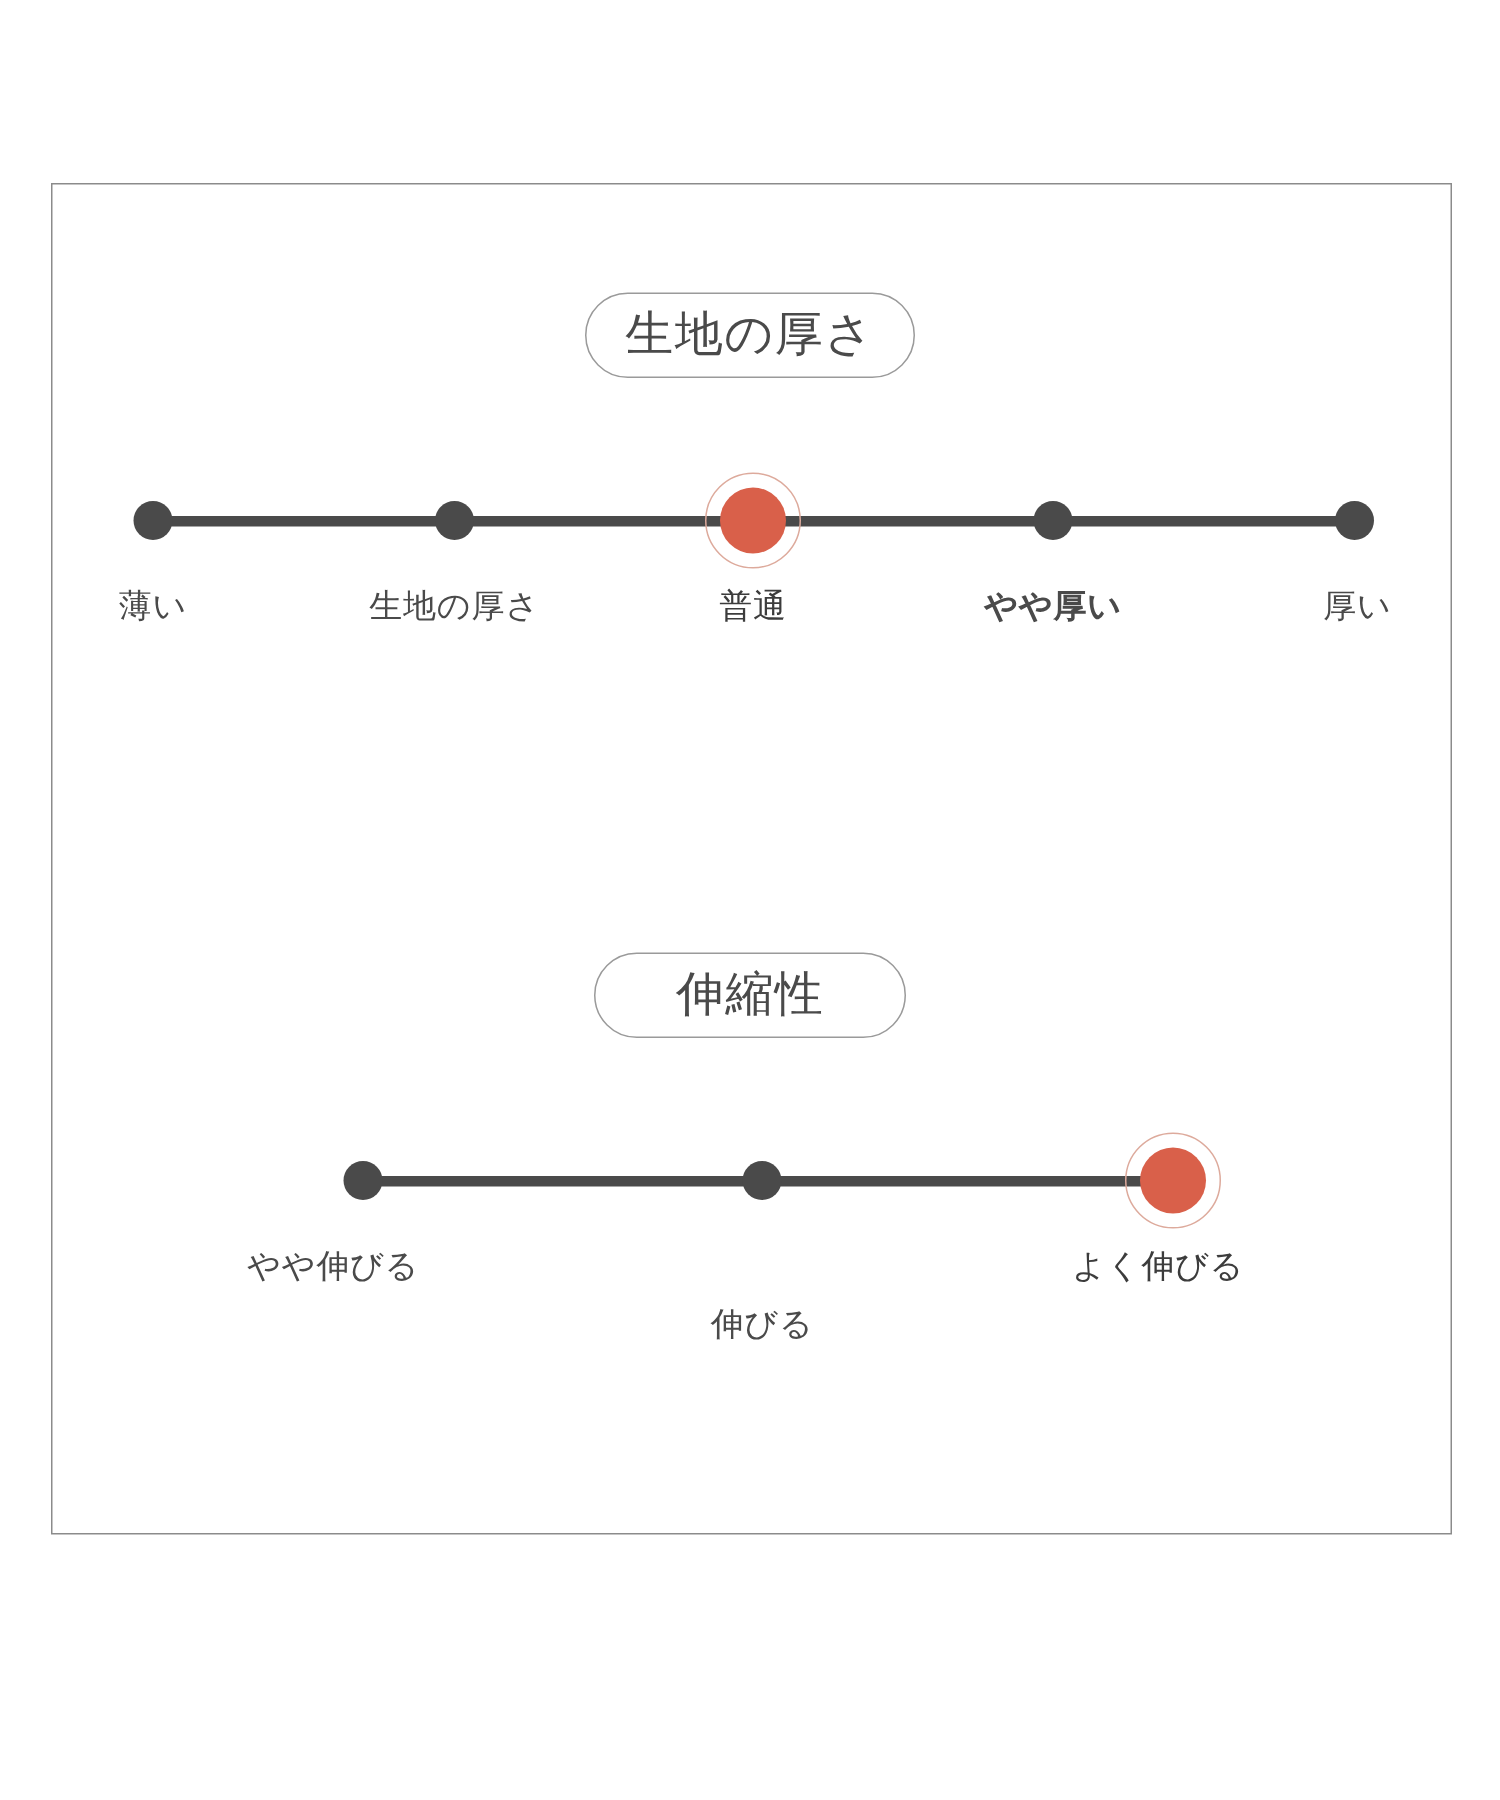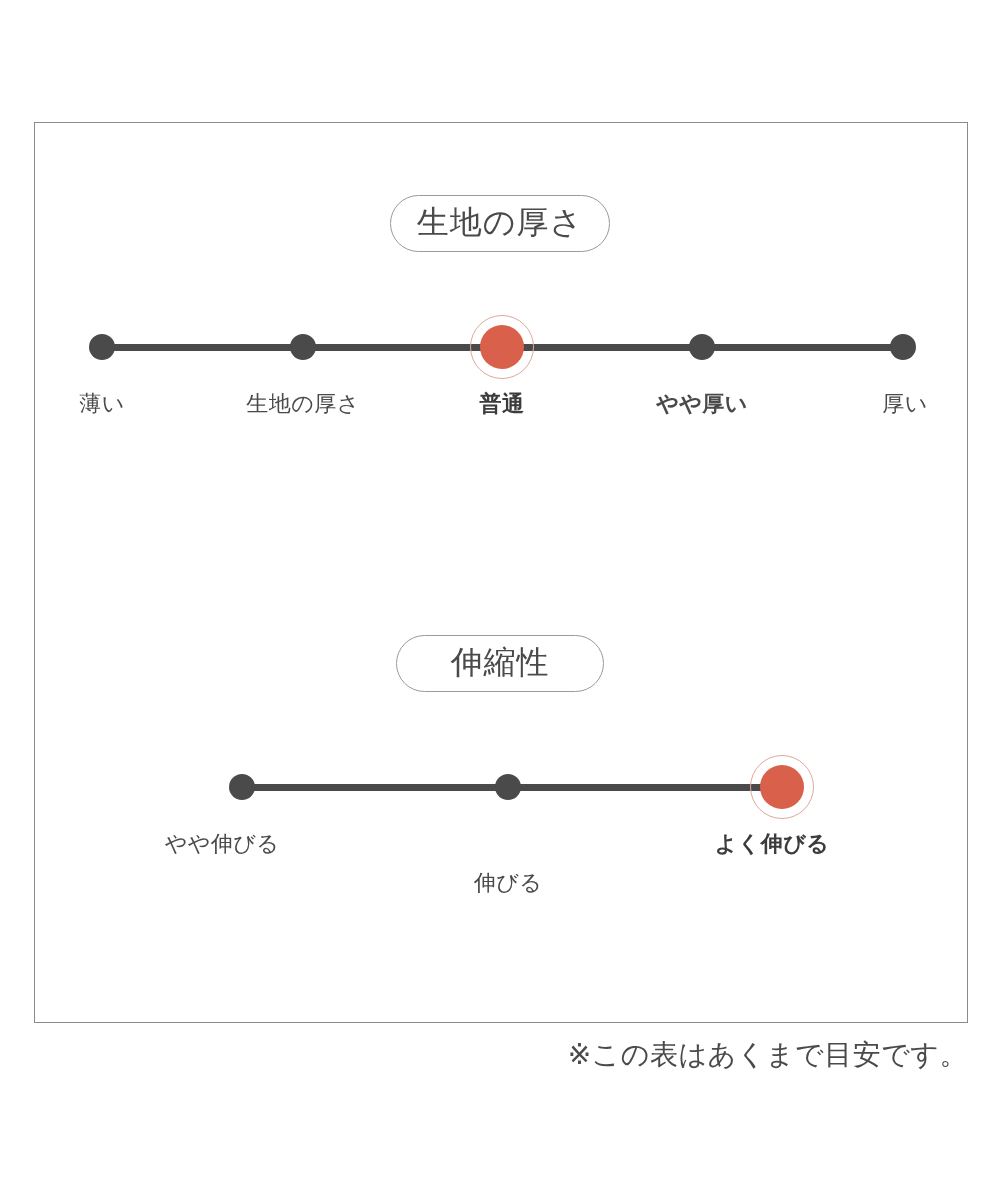--- a/index.html
+++ b/index.html
@@ -110,21 +110,21 @@
   .label {
     position: absolute;
     transform: translateX(-50%);
     font-size: 22px;
     line-height: 34px;
     white-space: nowrap;
     color: #4a4a4a;
     letter-spacing: 0.5px;
   }
   .label.selected {
-    font-weight: bold;
+    font-weight: normal;
     color: #3c3c3c;
   }
 
   
   .footnote {
     position: absolute;
     right: 32px;
     top: 1038px;
     font-size: 28px;
     line-height: 34px;
@@ -183,15 +183,14 @@
       <div class="dot active" style="left:782px; top:30px;"></div>
     </div>
 
     <div class="labels" style="height:44px; margin-top:10px;">
       <span class="label" style="left:222px;">やや伸びる</span>
       <span class="label" style="left:508px;margin-top:39px;">伸びる</span>
       <span class="label selected" style="left:772px;">よく伸びる</span>
     </div>
   </div>
 
-  <div class="footnote">※この表はあくまで目安です。</div>
 
 </div>
 
 </body></html>

